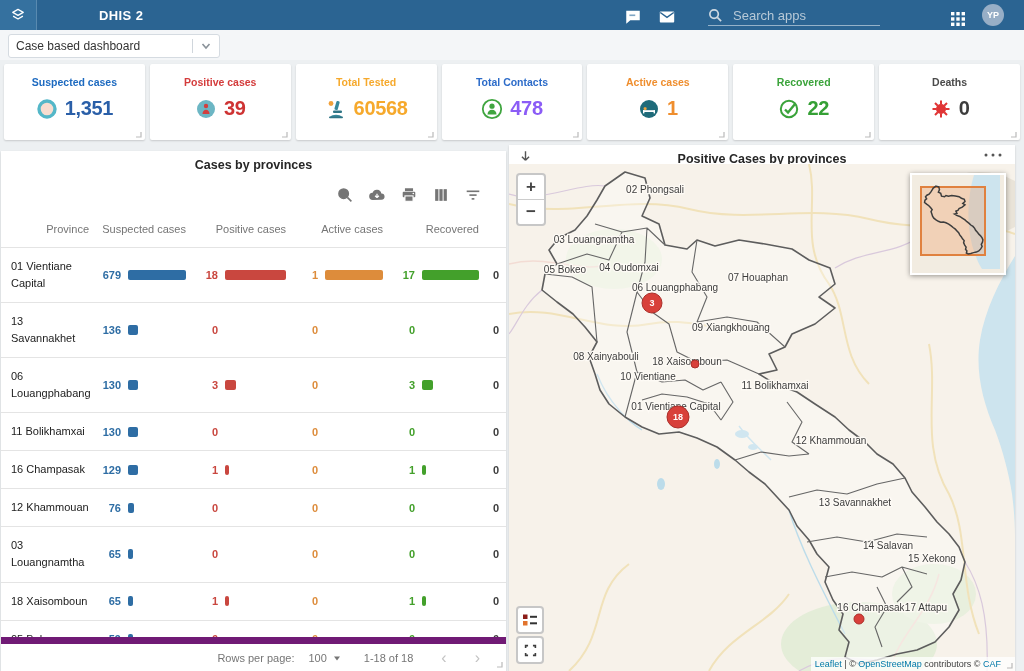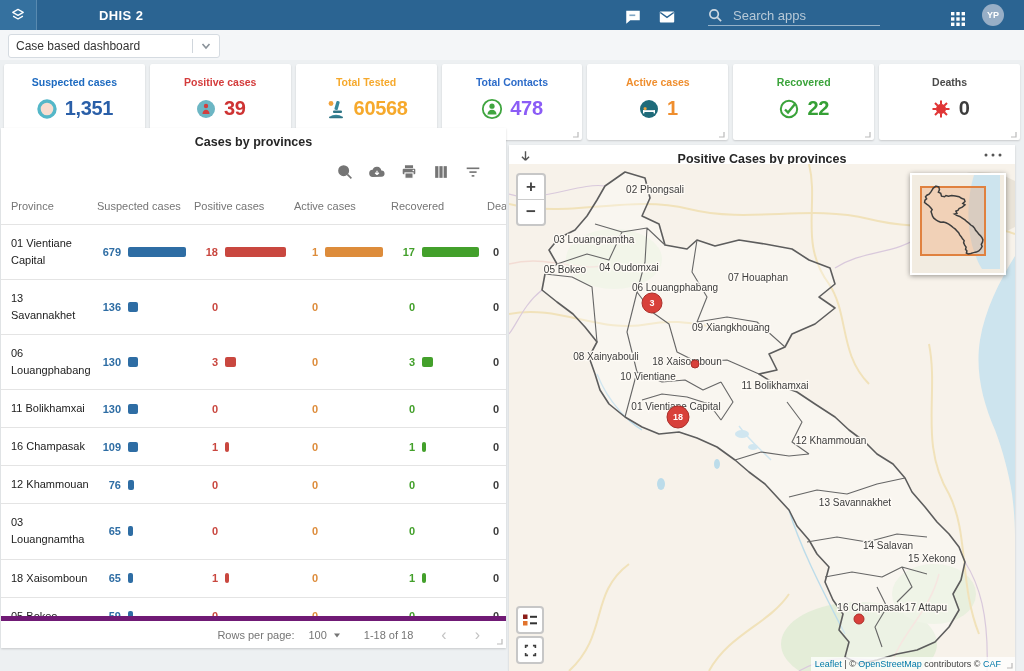--- a/index.html
+++ b/index.html
@@ -33,39 +33,39 @@
   .card-title{text-align:center;font-size:10.5px;font-weight:bold;margin-top:12px}
   .card-value-row{display:flex;align-items:center;justify-content:center;margin-top:9px;gap:7px}
   .card-icon{display:inline-flex}
   .card-icon svg{width:22px;height:22px}
   .card-value{font-size:20px;font-weight:bold;letter-spacing:-.3px}
   .rz{position:absolute;right:3px;bottom:2px;width:8px;height:8px;opacity:.6;display:inline-flex}
   .rz svg{width:8px;height:8px}
 
   
   .panel{position:absolute;background:#fff;box-shadow:0 1px 2px rgba(0,0,0,.16)}
-  #table-panel{left:1px;top:128px;width:505px;height:520px;display:flex;flex-direction:column;overflow:hidden}
+  #table-panel{left:1px;top:151px;width:505px;height:520px;display:flex;flex-direction:column;overflow:hidden}
   #map-panel{left:509px;top:145px;width:506px;height:526px;display:flex;flex-direction:column;overflow:hidden}
   .panel-title{text-align:center;font-size:12.5px;font-weight:bold;color:#262626;padding-top:7px;height:15px}
 
   
   #table-toolbar{display:flex;justify-content:flex-end;align-items:center;gap:14px;padding:13px 24px 4px 0}
   .tbicon{display:inline-flex;cursor:pointer}
   .tbicon svg{width:18px;height:18px;fill:#757575}
   #table-wrap{flex:1;overflow:hidden}
   table{border-collapse:collapse;table-layout:fixed;width:548px;font-size:11px}
-  thead th{color:#757575;font-weight:normal;text-align:left;padding:15px 0 12px 8px;overflow:hidden;white-space:nowrap;cursor:pointer}
+  thead th{color:#757575;font-weight:normal;text-align:right;padding:15px 0 12px 8px;overflow:hidden;white-space:nowrap;cursor:pointer}
   thead th.prov-h{padding-left:10px}
   tbody td{border-top:1px solid #e4e4e4;padding:10px 0 10px 8px;vertical-align:middle}
   td.prov-cell{color:#212121;padding-left:10px;line-height:1.55}
   .cellflex{display:flex;align-items:center}
   .val{font-weight:bold;min-width:24px;text-align:right;display:inline-block}
   .val-d{font-weight:bold;min-width:12px;text-align:right;display:inline-block}
   .bar{height:10px;border-radius:2px;margin-left:7px;display:inline-block}
-  .pagination{margin-top:auto;border-top:5px solid #701a75;height:27px;display:flex;align-items:center;justify-content:flex-end;color:#757575;font-size:11px;padding-right:26px;position:relative}
+  .pagination{margin-top:auto;border-top:7px solid #701a75;height:27px;display:flex;align-items:center;justify-content:flex-end;color:#757575;font-size:11px;padding-right:26px;position:relative}
   .pagination .rpp-sel{display:inline-flex;align-items:center;margin-left:14px;cursor:pointer}
   .pagination .caret{display:inline-flex;width:10px;height:10px;margin-left:5px}
   .pagination .range{margin-left:22px}
   .pg-chev{font-size:16px;color:#c3c3c3;margin-left:28px;cursor:pointer;line-height:1}
   .panel .corner{position:absolute;right:3px;bottom:3px;width:8px;height:8px;opacity:.6;display:inline-flex}
 
   
   .map-header{height:19px;position:relative}
   .map-header .panel-title{padding-top:7px}
   .mh-left{position:absolute;left:9px;top:4px;width:15px;height:15px;display:inline-flex;cursor:pointer}
@@ -445,21 +445,21 @@
               <span class="cellflex">
                 <span class="val" style="color:#43a02b">0</span>
               </span>
             </td>
     <td><span class="val-d" style="color:#3d3d3d">0</span></td>
   </tr>
   <tr>
     <td class="prov-cell">16 Champasak</td>
     <td>
               <span class="cellflex">
-                <span class="val" style="color:#2e6da4">109</span>
+                <span class="val" style="color:#2e6da4">129</span>
                 <span class="bar" style="width:10px;background:#2e6da4"></span>
               </span>
             </td>
             <td>
               <span class="cellflex">
                 <span class="val" style="color:#c9473f">1</span>
                 <span class="bar" style="width:4px;background:#c9473f"></span>
               </span>
             </td>
             <td>

